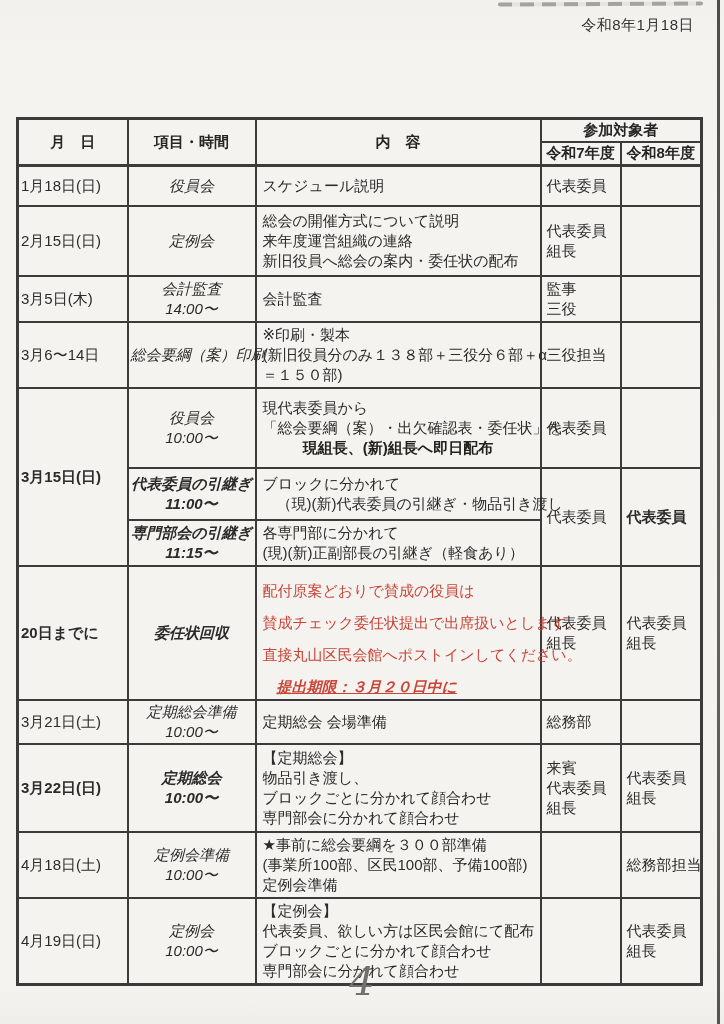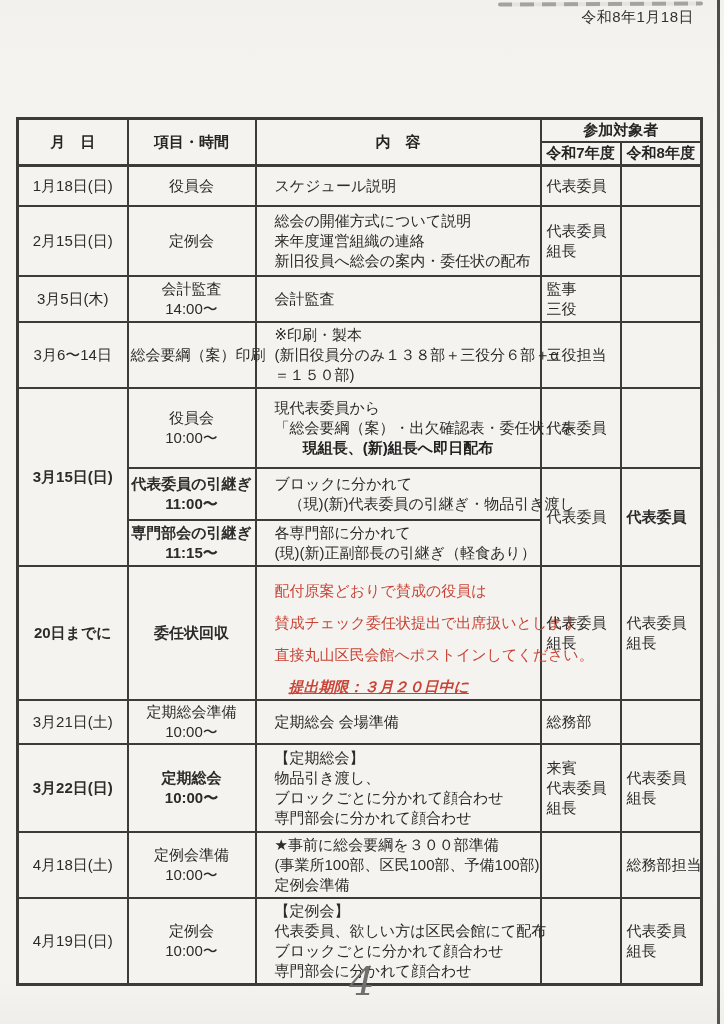--- a/index.html
+++ b/index.html
@@ -27,21 +27,21 @@
     background:linear-gradient(180deg,#2f2f2d,#4a4947 60%,#3a3937);
     opacity:.85;
   }
   .top-smudge{
     position:absolute;top:2px;left:498px;width:205px;height:4px;
     background:repeating-linear-gradient(90deg,rgba(70,68,66,.45) 0 14px,rgba(70,68,66,.08) 14px 22px);
     border-radius:2px;
     transform:rotate(-.3deg);
   }
   .doc-date{
-    position:absolute;top:8px;right:30px;
+    position:absolute;top:16px;right:30px;
     font-size:15px;letter-spacing:.5px;color:#33322f;
   }
   .doc-title{
     position:absolute;top:74px;left:0;width:100%;
     text-align:center;
     font-size:22.5px;font-weight:bold;color:#262523;
     letter-spacing:.5px;
   }
   table.sched{
     position:absolute;top:117px;left:16px;
@@ -62,23 +62,23 @@
   }
   table.sched{border:3px solid var(--border);}
   table.sched thead th{
     font-weight:bold;text-align:center;
     font-size:15px;color:#262523;
     padding:1px 2px;
   }
   table.sched thead tr.h1{height:22px;}
   table.sched thead tr.h2{height:21px;}
   table.sched thead{border-bottom:3px solid var(--border);}
-  td.c-date{text-align:center;padding:1px 2px;}
-  td.c-item{text-align:center;padding:1px 2px;font-size:14.5px;}
-  td.c-content{text-align:left;padding:2px 18px;font-size:14px;}
+  td.c-date{padding:1px 2px;}
+  td.c-item{text-align:center;padding:1px 2px;font-size:14.5px;font-style:italic;}
+  td.c-content{text-align:left;padding:2px 6px;font-size:14px;}
   td.c-r7,td.c-r8{text-align:left;padding:2px 5px;font-size:14.5px;}
   .ln{line-height:20px;white-space:nowrap;}
   td.b,.ln.b{font-weight:bold;color:#222120;}
   td.red .ln{color:var(--red);margin-top:12px;}
   .ln.u{text-decoration:underline;font-style:italic;}
   .ln.ctr{text-align:center;}
   .ln.ind{padding-left:14px;}
   td.sm{font-size:12.5px;}
   .footnote{
     position:absolute;top:905px;left:17px;

